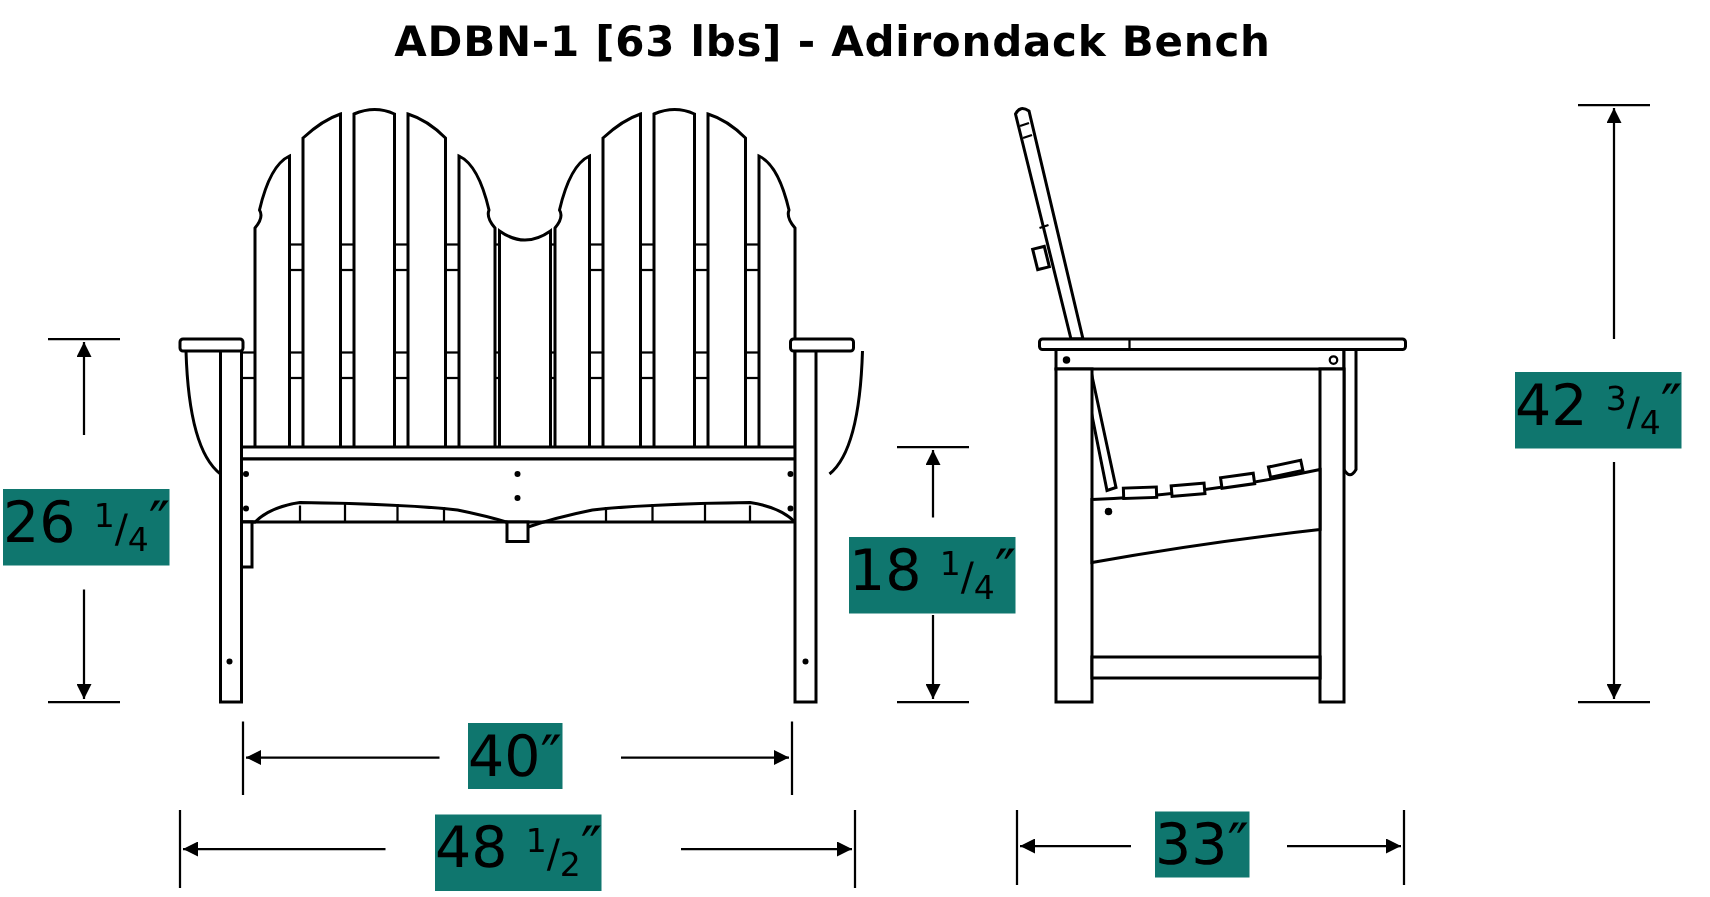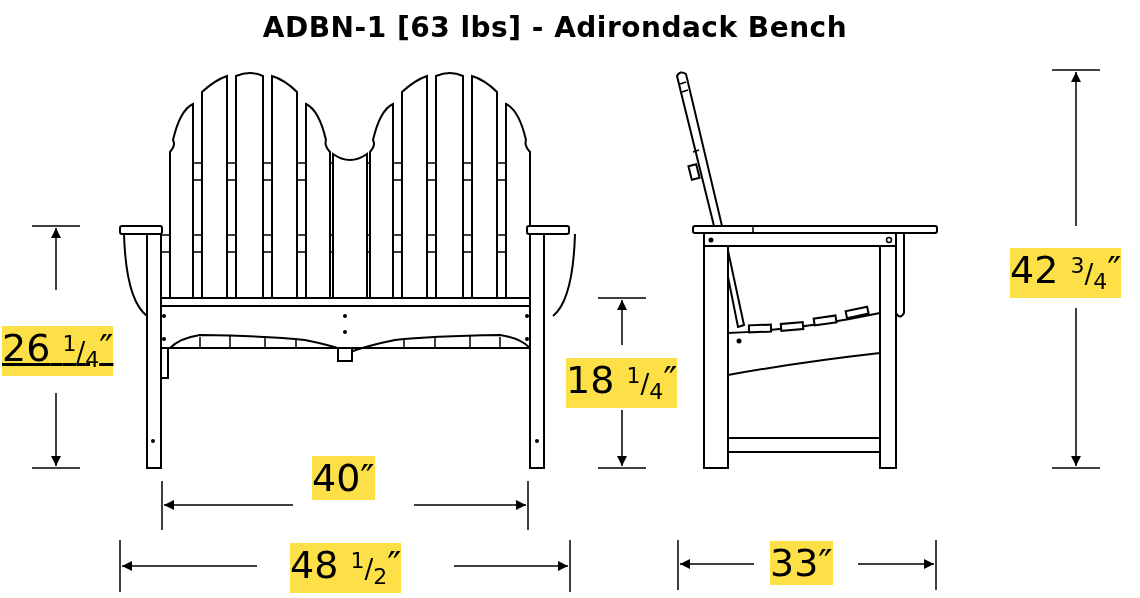--- a/index.html
+++ b/index.html
@@ -5,21 +5,21 @@
   html, body { margin: 0; padding: 0; background: #ffffff; }
   body { width: 1140px; height: 598px; position: relative; overflow: hidden; font-family: "DejaVu Sans", sans-serif; }
   .title {
     position: absolute; left: 0; top: 0; width: 1110px; text-align: center;
     font-family: "DejaVu Sans", sans-serif; font-weight: bold; font-size: 28px;
     color: #000; line-height: 56px; letter-spacing: 0.5px;
   }
   svg.drawing { position: absolute; left: 0; top: 0; }
   .dim-label {
     position: absolute; font-family: "DejaVu Sans", sans-serif; font-size: 38px;
-    color: #000; background: #fde047; white-space: nowrap; line-height: 44px;
+    color: #000; background: #0f766e; white-space: nowrap; line-height: 44px;
   }
   .dim-label .frac { font-size: 26px; }
   .dim-label .num { position: relative; top: -10px; font-size: 22px; }
   .dim-label .den { position: relative; top: 6px; font-size: 22px; }
 </style>
 </head>
 <body>
 
 <div class="title">ADBN-1 [63 lbs] - Adirondack Bench</div>
 
@@ -197,36 +197,36 @@
     <line x1="257" y1="566" x2="122" y2="566" marker-end="url(#arrow)"></line>
     <line x1="454" y1="566" x2="568" y2="566" marker-end="url(#arrow)"></line>
 
     <line x1="678" y1="540" x2="678" y2="590"></line>
     <line x1="936" y1="540" x2="936" y2="590"></line>
     <line x1="754" y1="564" x2="680" y2="564" marker-end="url(#arrow)"></line>
     <line x1="858" y1="564" x2="934" y2="564" marker-end="url(#arrow)"></line>
   </g>
 </svg>
 
-<div class="dim-label" style="left:2px; top:326px;text-decoration:underline;">
+<div class="dim-label" style="left:2px; top:326px;">
   <span>26</span>
   <span class="num">1</span><span class="frac">/</span><span class="den">4</span><span>″</span>
 </div>
 
 <div class="dim-label" style="left:566px; top:358px;">
   <span>18</span>
   <span class="num">1</span><span class="frac">/</span><span class="den">4</span><span>″</span>
 </div>
 
 <div class="dim-label" style="left:1010px; top:248px;">
   <span>42</span>
   <span class="num">3</span><span class="frac">/</span><span class="den">4</span><span>″</span>
 </div>
 
-<div class="dim-label" style="left:312px; top:456px;">
+<div class="dim-label" style="left:312px; top:482px;">
   <span>40</span><span>″</span>
 </div>
 
 <div class="dim-label" style="left:290px; top:543px;text-align:center;">
   <span>48</span>
   <span class="num">1</span><span class="frac">/</span><span class="den">2</span><span>″</span>
 </div>
 
 <div class="dim-label" style="left:770px; top:541px;">
   <span>33</span><span>″</span>

